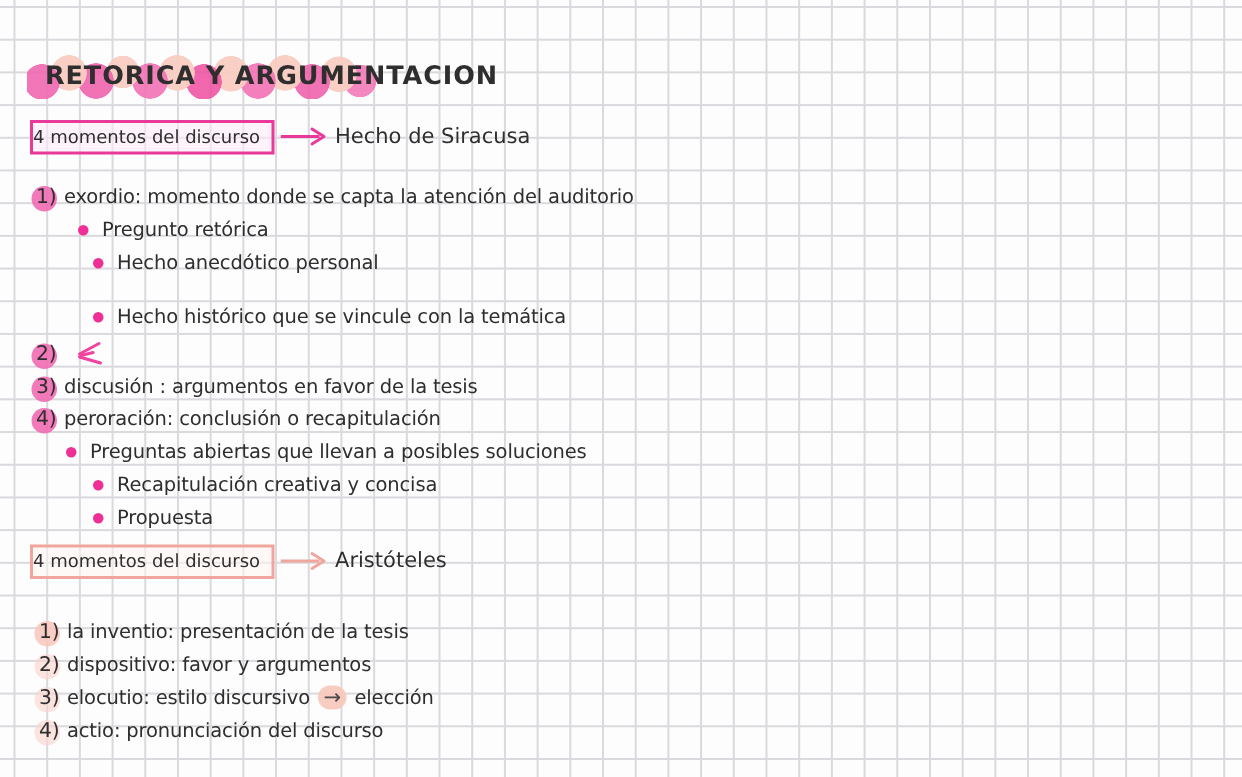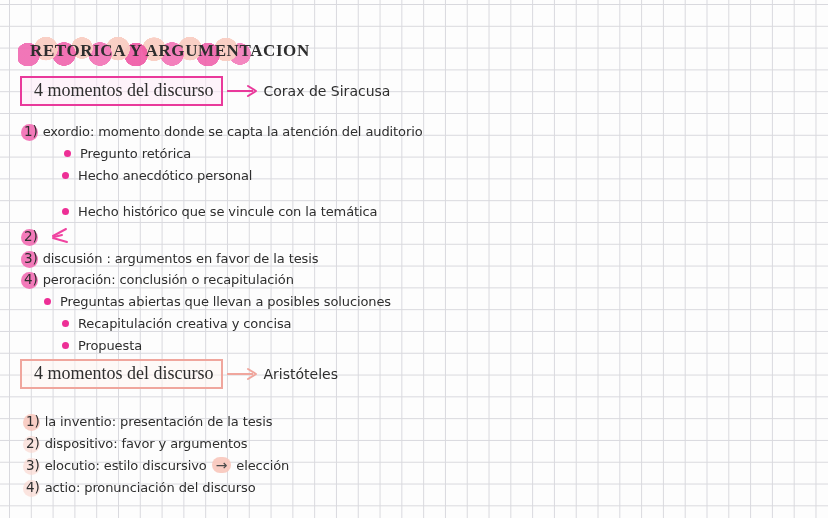--- a/index.html
+++ b/index.html
@@ -42,33 +42,31 @@
       radial-gradient(circle 11px at  64px 40%, rgba(249,205,194,.95) 97%, transparent 100%),
       radial-gradient(circle 12px at  82px 60%, rgba(242,114,181,.90) 97%, transparent 100%),
       radial-gradient(circle 12px at 100px 42%, rgba(249,205,194,.95) 97%, transparent 100%),
       radial-gradient(circle 12px at 118px 62%, rgba(238,77,159,.85) 97%, transparent 100%),
       radial-gradient(circle 12px at 136px 44%, rgba(249,205,194,.95) 97%, transparent 100%),
       radial-gradient(circle 12px at 154px 60%, rgba(242,114,181,.90) 97%, transparent 100%),
       radial-gradient(circle 12px at 172px 42%, rgba(249,205,194,.95) 97%, transparent 100%),
       radial-gradient(circle 12px at 190px 62%, rgba(239,95,170,.88) 97%, transparent 100%),
       radial-gradient(circle 12px at 208px 45%, rgba(249,205,194,.95) 97%, transparent 100%),
       radial-gradient(circle 11px at 222px 60%, rgba(242,114,181,.85) 97%, transparent 100%);
-    font-family: Liberation Serif, serif;
   }
   .label-row{
     position:absolute;
     display:flex;align-items:center;
     height:26px;
   }
   .topic-box{
-    font-size:18px;
-    padding:2px 8px 3px 12px;
+    font-size:12px;
+    padding:2px 8px 3px 0;
     border:2px solid;
     white-space:nowrap;
-    font-family:Liberation Serif, serif;
   }
   .box-magenta{border-color:#e9399b;background:rgba(255,235,247,.55);}
   .box-salmon{border-color:#f0a69d;background:rgba(255,245,242,.55);}
   .arrow-svg{display:block;margin:0 4px;}
   .author{font-size:14px;}
   
   .num{
     position:relative;
     z-index:0;
     margin-right:5px;
@@ -114,28 +112,28 @@
 <div>
 
   <div class="title">RETORICA Y ARGUMENTACION</div>
 
   <div class="label-row" style="top:78px;left:20px">
     <span class="topic-box box-magenta">4 momentos del discurso</span>
     <svg class="arrow-svg" width="32" height="14" viewBox="0 0 32 14">
       <line x1="0" y1="7" x2="26" y2="7" stroke="#e9399b" stroke-width="2"></line>
       <path d="M21 2 L29 7 L21 12" fill="none" stroke="#e9399b" stroke-width="2" stroke-linecap="round" stroke-linejoin="round"></path>
     </svg>
-    <span class="author">Corax de Siracusa</span>
+    <span class="author">Hecho de Siracusa</span>
   </div>
 
   <div class="line" style="top:121px;left:24px">
     <span class="num num-pink">1)</span>
     <span class="txt">exordio: momento donde se capta la atención del auditorio</span>
   </div>
-  <div class="line" style="top:143px;left:64px">
+  <div class="line" style="top:143px;left:52px">
     <span class="bullet"></span>
     <span class="txt">Pregunto retórica</span>
   </div>
   <div class="line" style="top:165px;left:62px">
     <span class="bullet"></span>
     <span class="txt">Hecho anecdótico personal</span>
   </div>
   <div class="line" style="top:201px;left:62px">
     <span class="bullet"></span>
     <span class="txt">Hecho histórico que se vincule con la temática</span>

